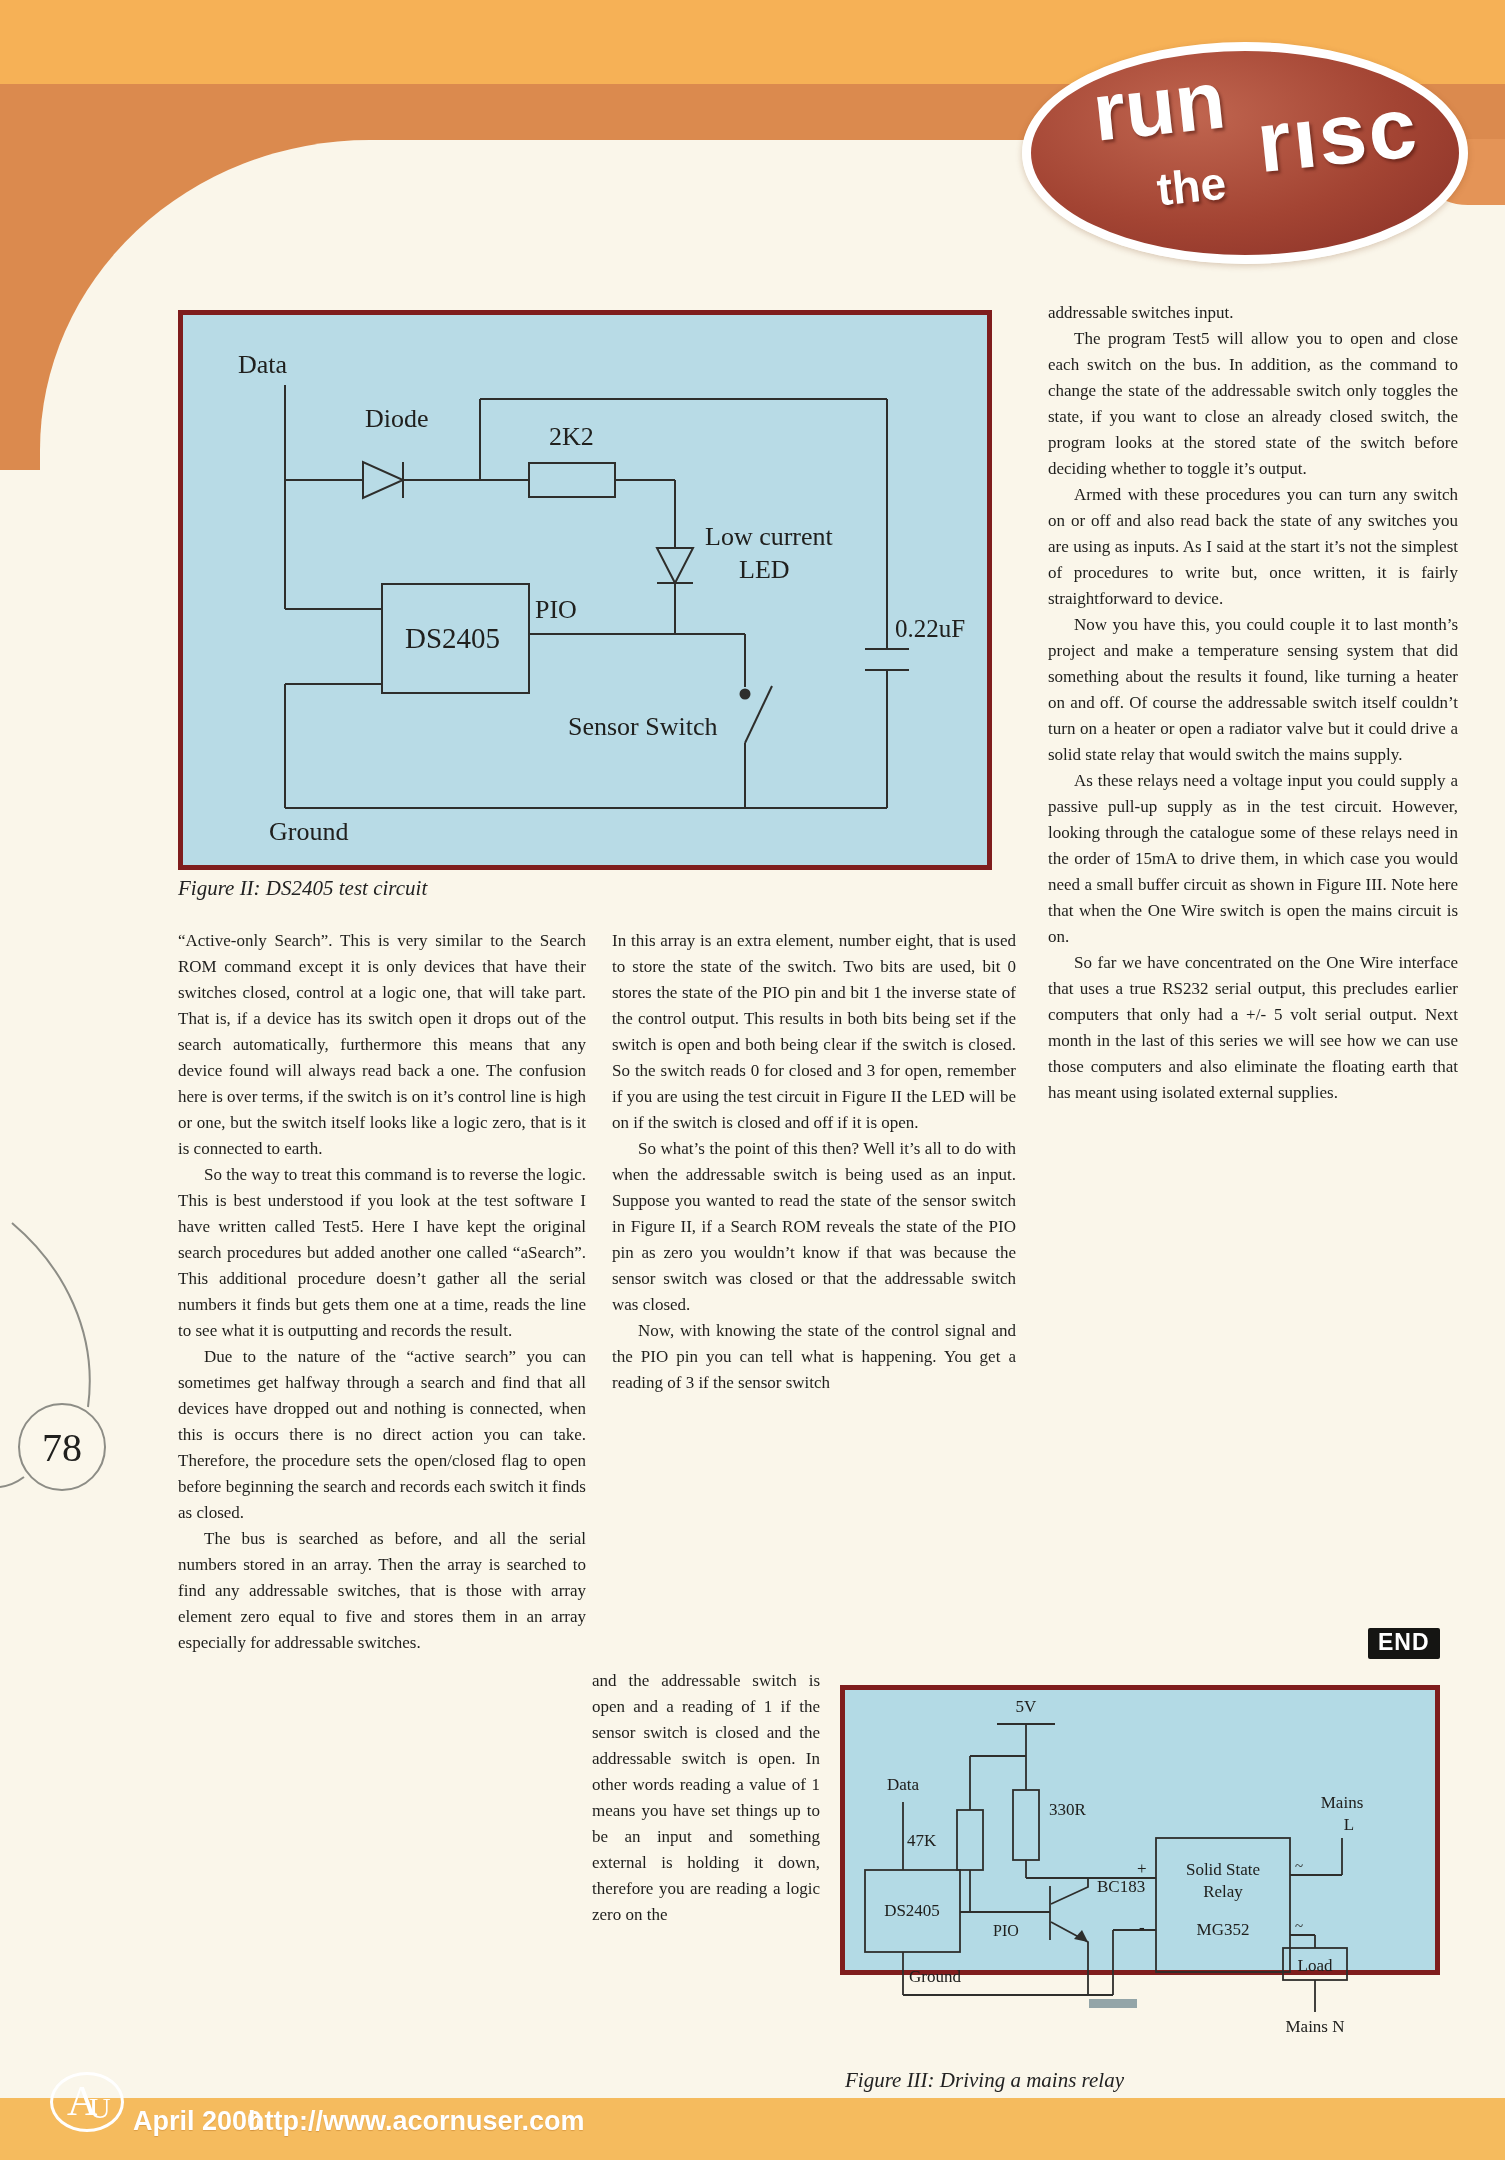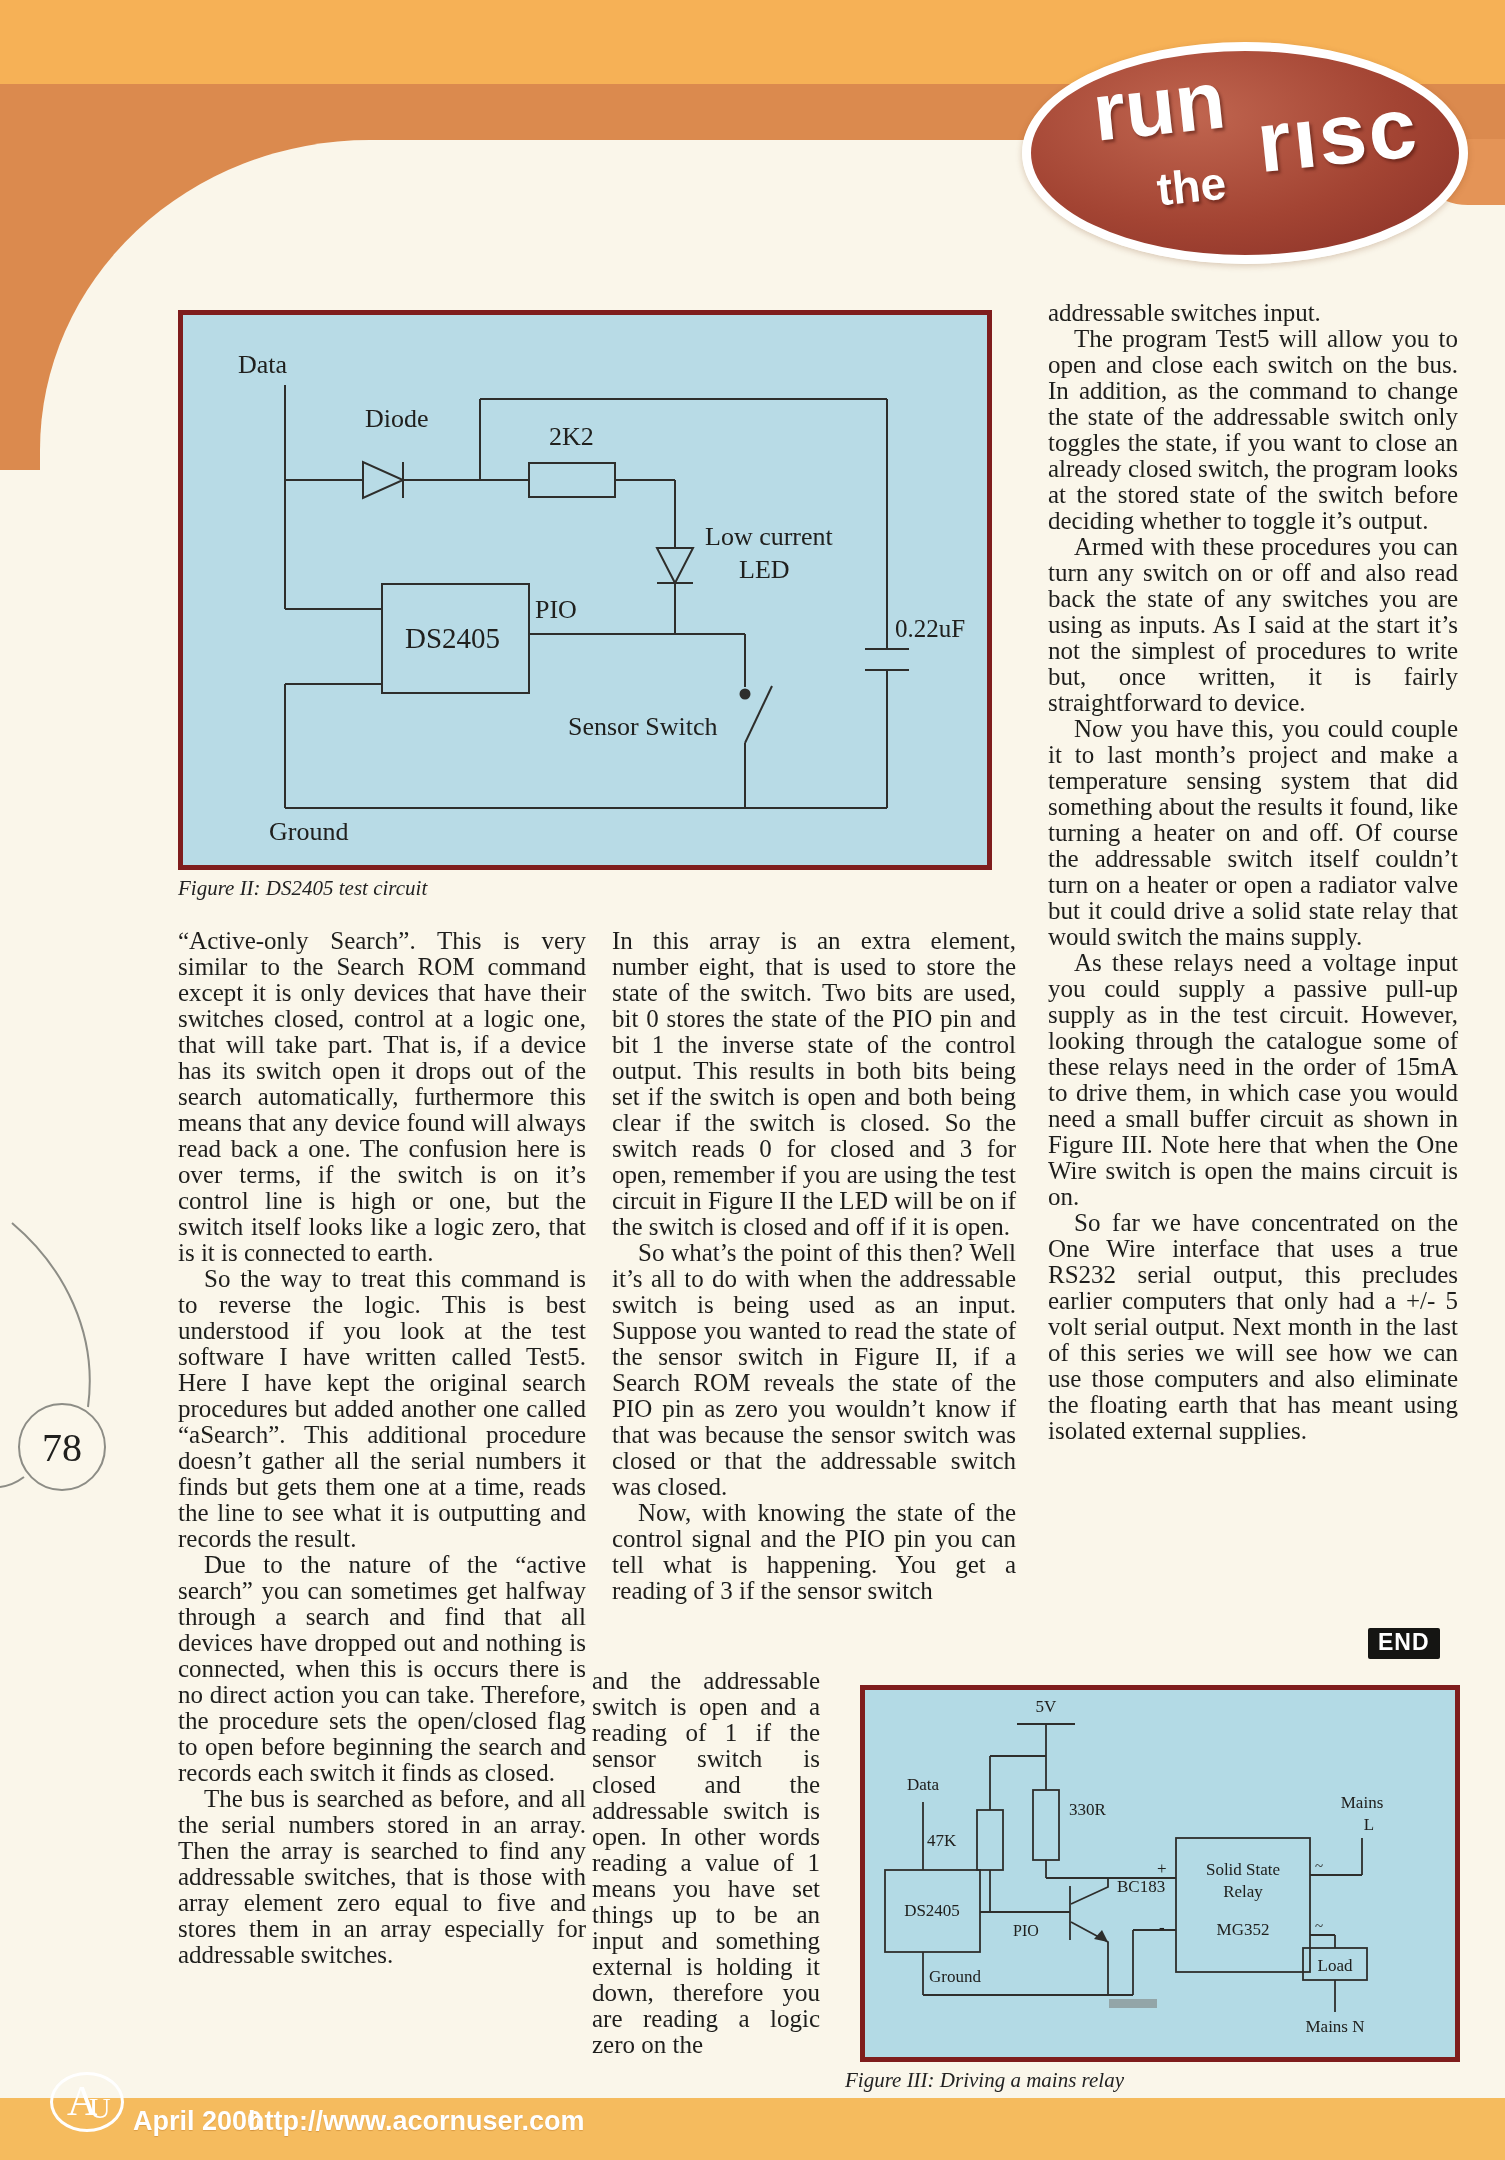--- a/index.html
+++ b/index.html
@@ -21,29 +21,29 @@
         box-shadow:0 2px 6px rgba(120,60,20,.25);}
   #logo span{position:absolute;color:#fff;font-family:"Liberation Sans",sans-serif;
              font-weight:bold;transform:rotate(-6deg);
              text-shadow:2px 3px 3px rgba(60,10,5,.45);line-height:1;}
   #logo .w1{left:62px;top:14px;font-size:82px;}
   #logo .w2{left:126px;top:112px;font-size:46px;}
   #logo .w3{left:226px;top:40px;font-size:86px;letter-spacing:2px;}
   
   .figbox{background:#B8DBE6;border:5px solid #7f1d1d;box-sizing:border-box;}
   #fig2{left:178px;top:310px;width:814px;height:560px;}
-  #fig3{left:840px;top:1685px;width:600px;height:377px;background:#B3DAE5;margin-left:20px;}
+  #fig3{left:840px;top:1685px;width:600px;height:290px;background:#B3DAE5;}
   .caption{font-style:italic;font-size:21px;color:#222;}
   #cap2{left:178px;top:876px;}
   #cap3{left:845px;top:2068px;}
   svg text{font-family:"Liberation Serif",serif;fill:#20201e;}
   svg .ln{stroke:#2e2e2c;stroke-width:2;fill:none;}
   svg .ln3{stroke:#2e2e2c;stroke-width:1.8;fill:none;}
   
-  .col{font-size:25px;line-height:26px;text-align:justify;}
+  .col{font-size:17px;line-height:26px;text-align:justify;}
   .col p{margin:0;}
   .col p.ind{text-indent:26px;}
   #col1{left:178px;top:928px;width:408px;}
   #col2a{left:612px;top:928px;width:404px;}
   #col2b{left:592px;top:1636px;width:228px;margin-top:32px;}
   #col3{left:1048px;top:300px;width:410px;}
   #end-badge{left:1368px;top:1628px;background:#151513;color:#fff;
              font-family:"Liberation Sans",sans-serif;font-weight:bold;font-size:23px;
              padding:1px 10px 3px;border-radius:2px;letter-spacing:1px;}
   

